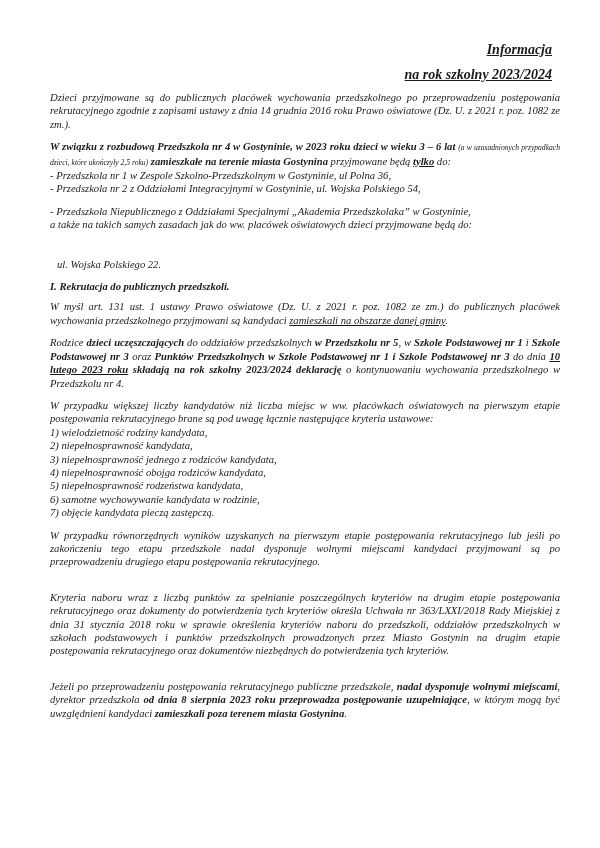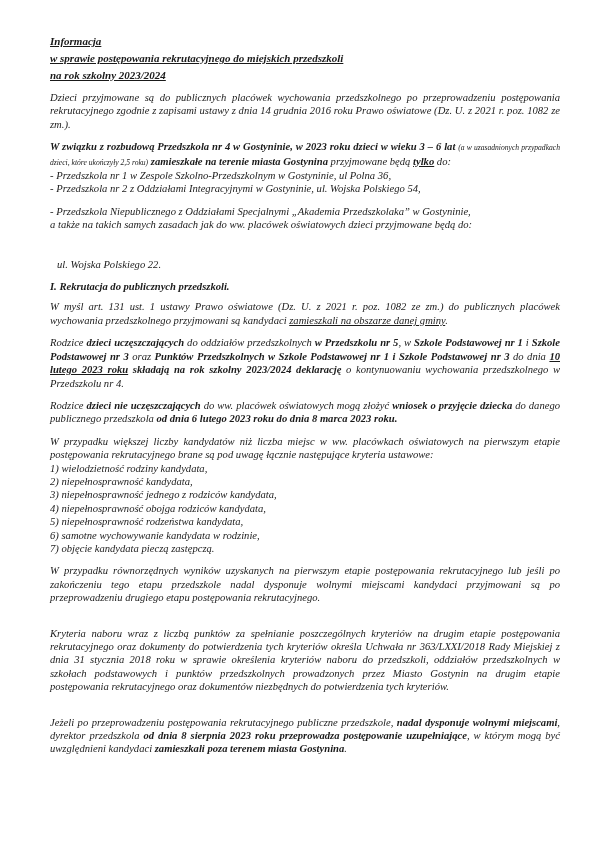--- a/index.html
+++ b/index.html
@@ -8,42 +8,41 @@
       position: relative;
       width: 600px; height: 848px;
       background: #ffffff;
       color: #1a1a1a;
       font-family: "Liberation Serif", "DejaVu Serif", serif;
       font-style: italic;
       font-size: 10.6px;
       line-height: 13.4px;
     }
     .content { position: absolute; left: 50px; width: 510px; top: 33px; }
-    .title { text-align: left; font-weight: bold; text-decoration: underline; font-size: 11px; line-height: 17px; margin: 0; }
+    .title { text-align: right; font-weight: bold; text-decoration: underline; font-size: 14px; line-height: 17px; margin: 8px; }
     .title-block { margin-bottom: 7px; }
     p { margin: 0; text-align: justify; }
     .para { margin-bottom: 9px; }
     b { font-weight: bold; }
     u { }
     .small { font-size: 7.6px; }
     .list { margin: 0; padding: 0; list-style: none; }
     .list li { margin: 0; }
     .indent { padding-left: 7px; margin-top: 26px; }
     .section { font-weight: bold; margin: 2px 0 7px 0; }
     .gap { height: 13px; }
   </style>
 </head>
 <body>
 
 <div class="page">
   <div class="content">
 
     <div class="title-block">
       <p class="title">Informacja</p>
-      <p class="title">w sprawie postępowania rekrutacyjnego do miejskich przedszkoli</p>
       <p class="title">na rok szkolny 2023/2024</p>
     </div>
 
     <p class="para">Dzieci przyjmowane są do publicznych placówek wychowania przedszkolnego po przeprowadzeniu postępowania rekrutacyjnego zgodnie z zapisami  ustawy z dnia 14 grudnia 2016 roku  Prawo oświatowe (Dz. U. z 2021 r. poz. 1082 ze zm.).</p>
 
     <div class="para">
       <p>
         <b>W związku z rozbudową Przedszkola nr 4 w Gostyninie, w 2023 roku dzieci w wieku 3 – 6 lat</b>
         <span class="small">(a w uzasadnionych przypadkach dzieci, które ukończyły 2,5 roku)</span>
         <b>zamieszkałe na terenie miasta Gostynina</b>
@@ -62,21 +61,20 @@
       <p>a także na takich samych zasadach jak do ww. placówek oświatowych dzieci przyjmowane będą do:</p>
       <p class="indent">ul. Wojska Polskiego 22.</p>
     </div>
 
     <p class="section">I.  Rekrutacja do publicznych przedszkoli.</p>
 
     <p class="para"><span>W myśl art. 131 ust. 1 ustawy Prawo oświatowe (Dz. U. z 2021 r. poz. 1082 ze zm.) do publicznych placówek wychowania przedszkolnego przyjmowani są kandydaci </span><u>zamieszkali  na obszarze danej gminy</u><span>.</span></p>
 
     <p class="para"><span>Rodzice </span><b>dzieci uczęszczających</b><span> do oddziałów przedszkolnych </span><b>w Przedszkolu nr 5</b><span>, w </span><b>Szkole Podstawowej nr 1</b><span> i </span><b>Szkole Podstawowej nr 3</b><span> oraz </span><b>Punktów Przedszkolnych w Szkole Podstawowej nr 1 i Szkole Podstawowej nr 3</b><span> do dnia </span><b><u>10 lutego 2023 roku</u></b><span> </span><b>składają na rok szkolny 2023/2024 deklarację</b><span> o kontynuowaniu wychowania przedszkolnego w Przedszkolu nr 4.</span></p>
 
-    <p class="para"><span>Rodzice </span><b>dzieci nie uczęszczających</b><span> do ww. placówek oświatowych mogą złożyć </span><b>wniosek o przyjęcie dziecka</b><span> do danego publicznego przedszkola  </span><b>od dnia 6 lutego 2023 roku do dnia 8 marca 2023 roku.</b></p>
 
     <div class="para">
       <p>W przypadku większej liczby kandydatów niż liczba miejsc w ww. placówkach oświatowych na pierwszym etapie postępowania rekrutacyjnego brane są pod uwagę łącznie następujące kryteria ustawowe:</p>
       <ul class="list">
         <li>1) wielodzietność rodziny kandydata,</li>
         <li>2) niepełnosprawność kandydata,</li>
         <li>3) niepełnosprawność jednego z rodziców kandydata,</li>
         <li>4) niepełnosprawność obojga rodziców kandydata,</li>
         <li>5) niepełnosprawność rodzeństwa kandydata,</li>
         <li>6) samotne wychowywanie kandydata w rodzinie,</li>

